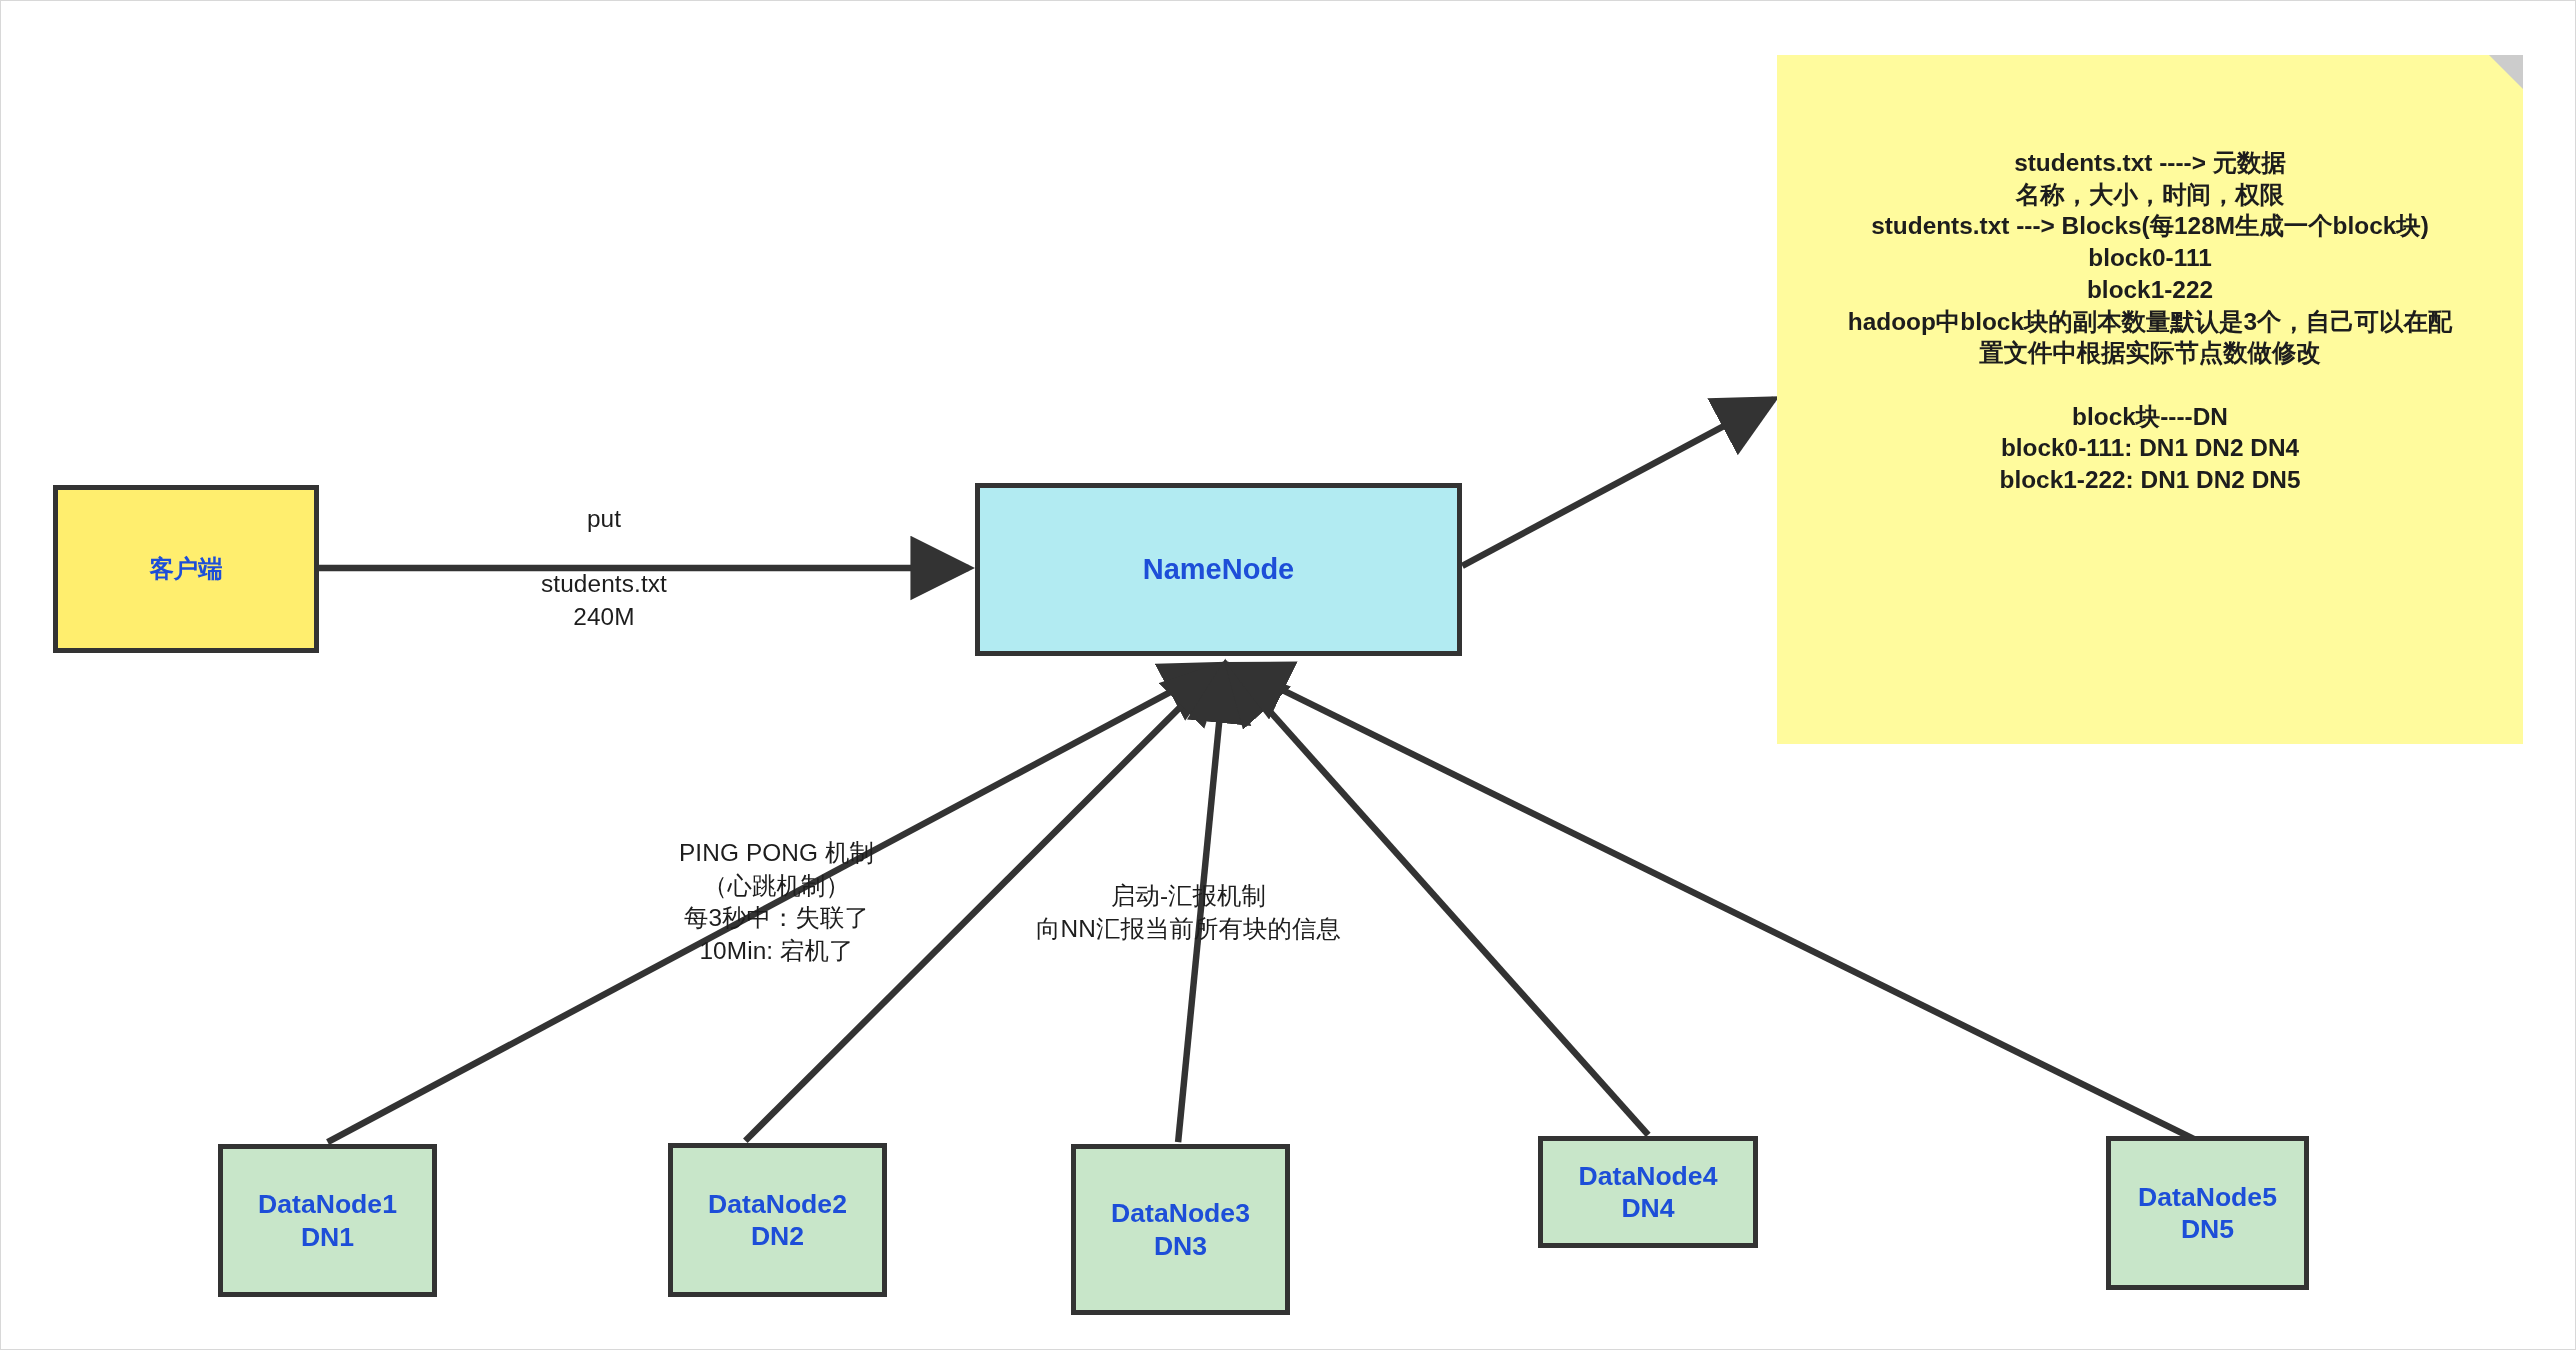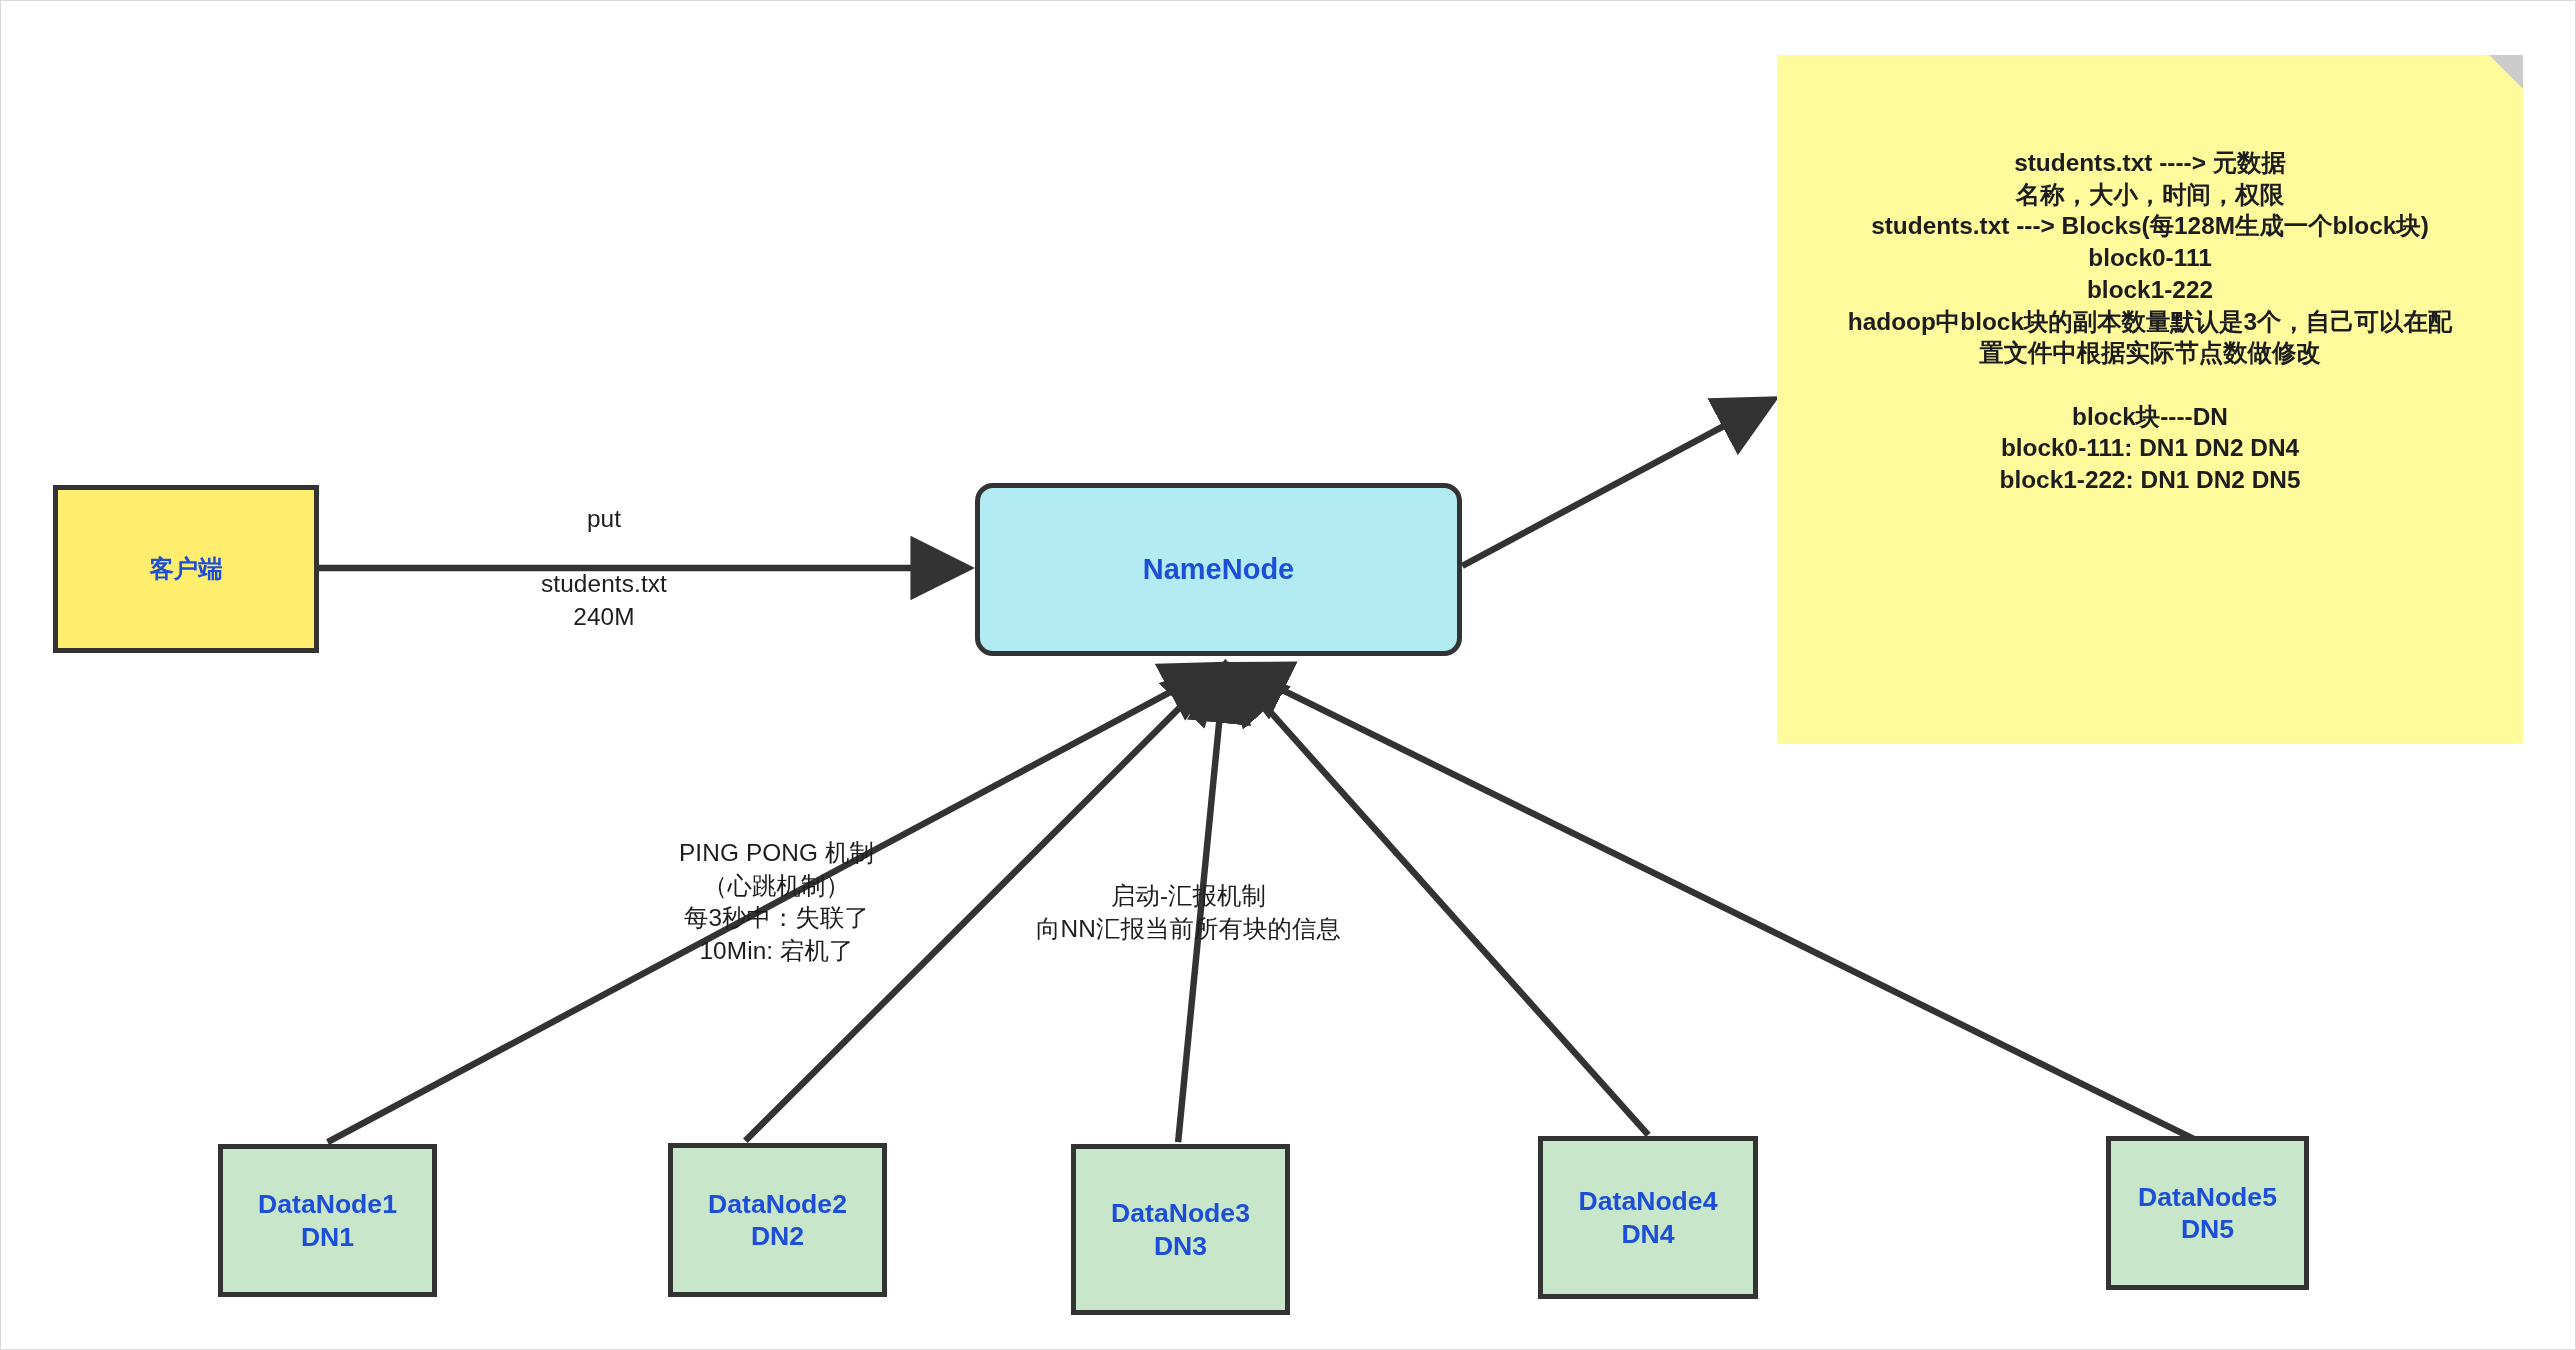--- a/index.html
+++ b/index.html
@@ -82,40 +82,40 @@
     <line x1="1037" y1="1588" x2="1702" y2="925" stroke="#333333" stroke-width="9" marker-end="url(#ah)"></line>
     <line x1="1640" y1="1590" x2="1705" y2="925" stroke="#333333" stroke-width="9" marker-end="url(#ah)"></line>
     <line x1="2295" y1="1580" x2="1710" y2="925" stroke="#333333" stroke-width="9" marker-end="url(#ah)"></line>
     <line x1="3060" y1="1588" x2="1714" y2="925" stroke="#333333" stroke-width="9" marker-end="url(#ah)"></line>
   </svg>
 
   <div class="node client-node" style="left:52px;top:484px;width:266px;height:168px;">
     <span>客户端</span>
   </div>
 
-  <div class="node nn-node" style="left:974px;top:482px;width:487px;height:173px;border-radius:18px;">
+  <div class="node nn-node" style="left:974px;top:482px;width:487px;height:173px;">
     <span>NameNode</span>
   </div>
 
   <div class="node dn-node" style="left:217px;top:1143px;width:219px;height:153px;">
     <span>DataNode1
 DN1</span>
   </div>
 
   <div class="node dn-node" style="left:635px;top:1142px;width:219px;height:154px;margin-left:32px;">
     <span>DataNode2
 DN2</span>
   </div>
 
   <div class="node dn-node" style="left:1070px;top:1143px;width:219px;height:171px;">
     <span>DataNode3
 DN3</span>
   </div>
 
-  <div class="node dn-node" style="left:1537px;top:1135px;width:220px;height:163px;">
+  <div class="node dn-node" style="left:1537px;top:1135px;width:220px;height:112px;">
     <span>DataNode4
 DN4</span>
   </div>
 
   <div class="node dn-node" style="left:2105px;top:1135px;width:203px;height:154px;">
     <span>DataNode5
 DN5</span>
   </div>
 
   <div class="edge-label" style="left:531px;top:502px;width:144px;">put</div>

